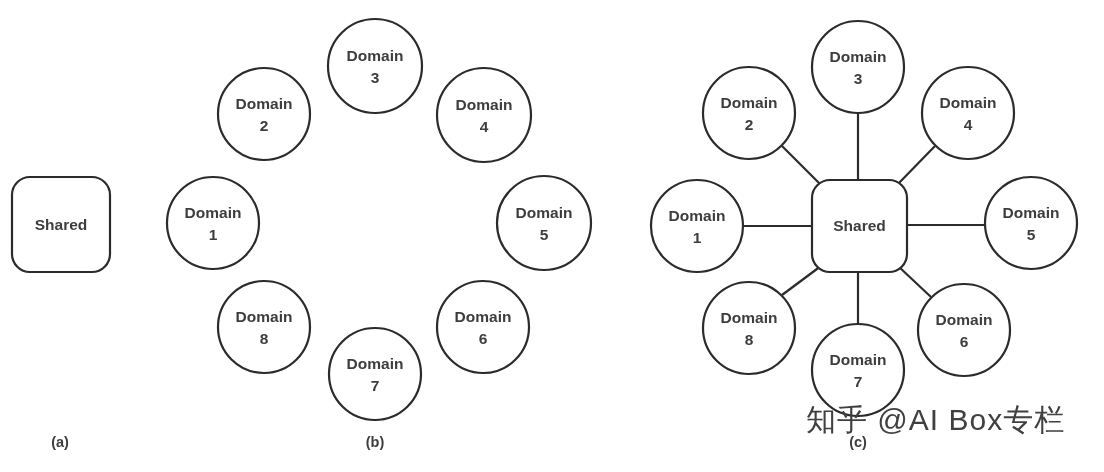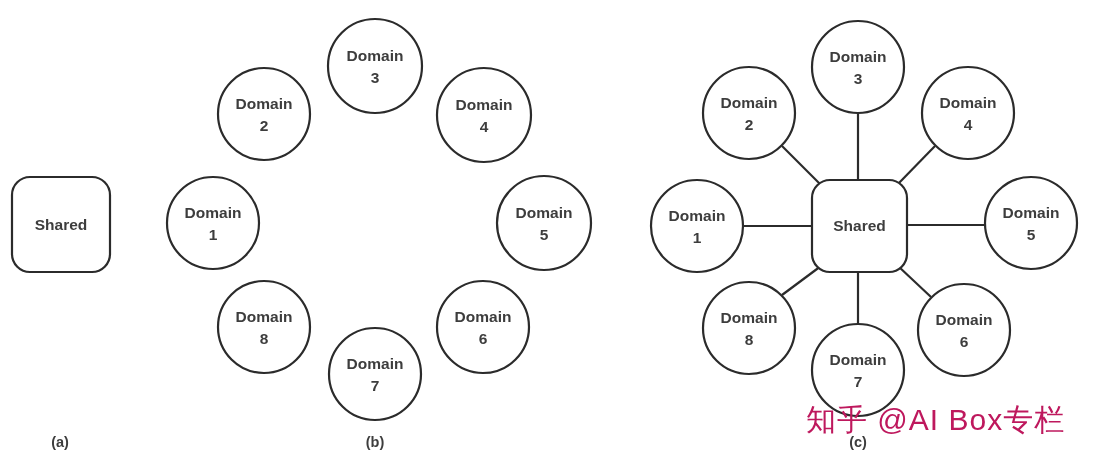--- a/index.html
+++ b/index.html
@@ -57,21 +57,21 @@
     font-size: 14.5px;
     font-weight: bold;
     color: #3d3d3d;
     transform: translateX(-50%);
     white-space: nowrap;
   }
   .watermark {
     position: absolute;
     font-family: "Liberation Sans", sans-serif;
     font-size: 30px;
-    color: #be185d;
+    color: #404040;
     letter-spacing: 1px;
     white-space: nowrap;
     user-select: none;
   }
 </style>
 </head>
 <body>
 
 <div id="diagram-root">
 

